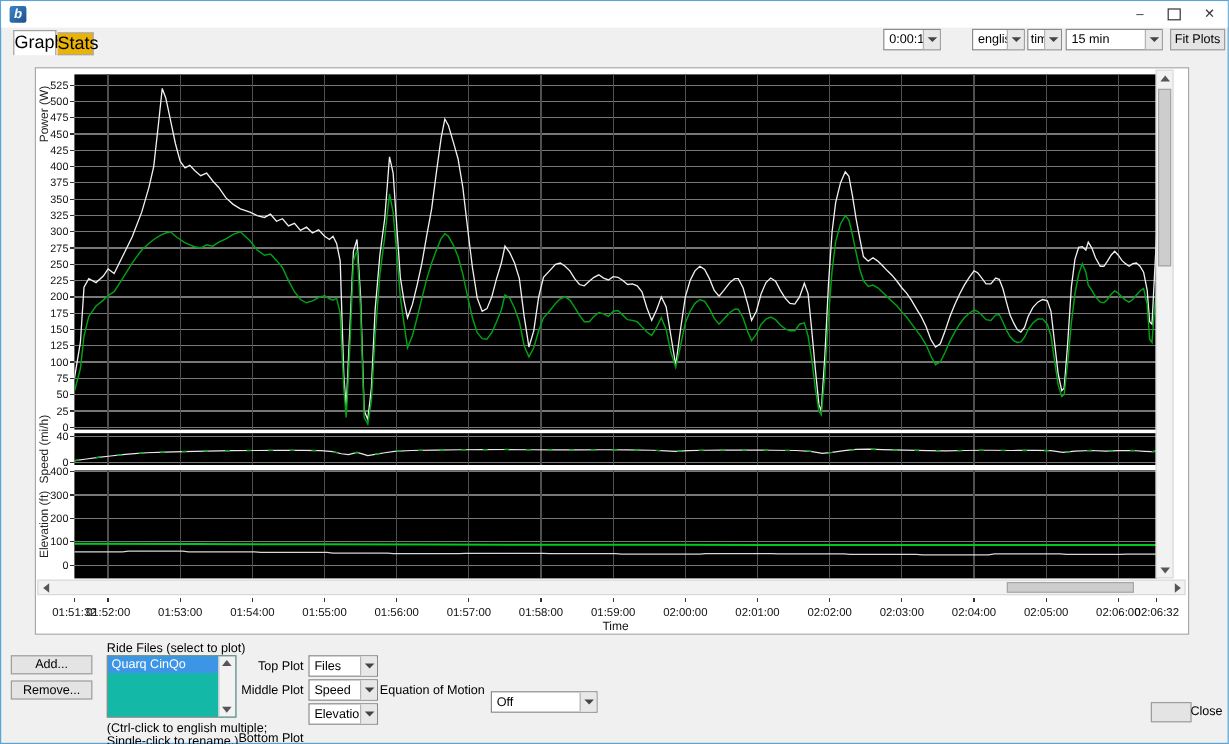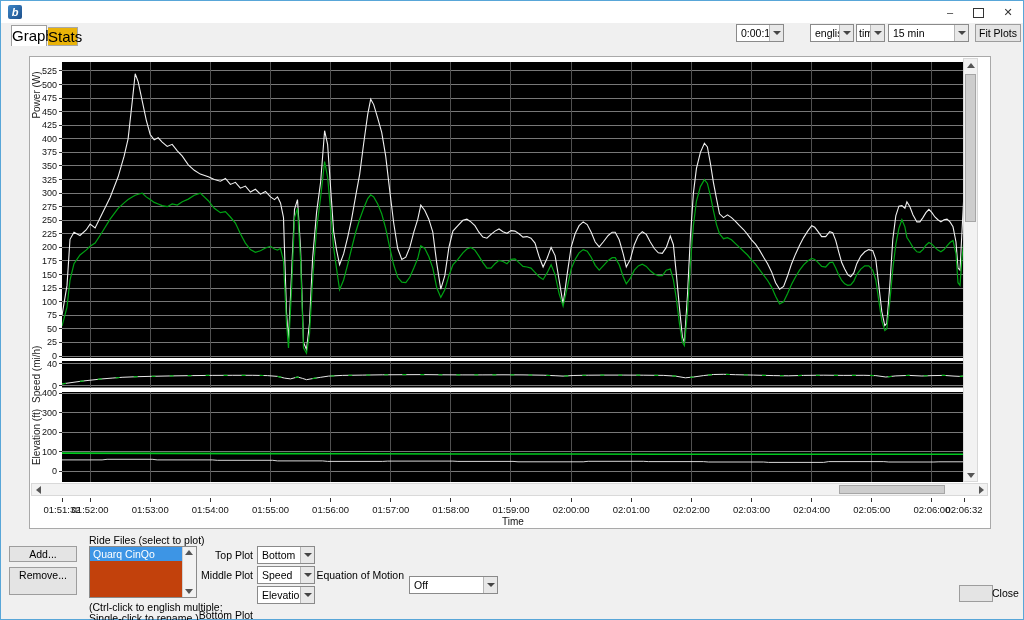--- a/index.html
+++ b/index.html
@@ -34,21 +34,21 @@
   .sb{position:absolute;background:#f2f2f2;border:1px solid #d9d9d9;box-sizing:border-box;}
   .sb-thumb{position:absolute;background:#cdcdcd;border:1px solid #a6a6a6;box-sizing:border-box;}
   .sb-arrow{position:absolute;}
   .tri{width:0;height:0;position:absolute;}
   .tri.up{border-left:4px solid transparent;border-right:4px solid transparent;border-bottom:5px solid #555;}
   .tri.down{border-left:4px solid transparent;border-right:4px solid transparent;border-top:5px solid #555;}
   .tri.left{border-top:4px solid transparent;border-bottom:4px solid transparent;border-right:5px solid #555;}
   .tri.right{border-top:4px solid transparent;border-bottom:4px solid transparent;border-left:5px solid #555;}
   
   .lbl{position:absolute;font-size:10.5px;color:#000;white-space:nowrap;}
-  .listbox{position:absolute;left:88px;top:545px;width:108px;height:52px;background:#c2410c;
+  .listbox{position:absolute;left:88px;top:545px;width:108px;height:52px;background:#14b8a6;
     border:1px solid #8a8a8a;box-sizing:border-box;}
   .list-item-sel{position:absolute;left:0;top:0;right:13px;height:14px;background:#3d95e5;color:#fff;
     font-size:10.5px;line-height:14px;padding-left:3px;}
   .list-sb{position:absolute;right:0;top:0;width:13px;height:100%;background:#f2f2f2;border-left:1px solid #d0d0d0;}
   .hint{position:absolute;font-size:10.5px;color:#000;white-space:nowrap;}
 </style>
 </head>
 <body>
 
 <div class="window">
@@ -302,36 +302,36 @@
     <div class="sb-arrow" style="left:0;top:0;width:13px;height:11px;">
         <i class="tri left" style="left:4px;top:2px;"></i>
       </div>
     <div class="sb-thumb" style="left:807px;top:1px;width:106px;height:9px;"></div>
     <div class="sb-arrow" style="left:942px;top:0;width:13px;height:11px;">
         <i class="tri right" style="left:5px;top:2px;"></i>
       </div>
   </div>
 
   <div class="btn" style="left:8px;top:545px;width:68px;height:16px;line-height:14px;">Add...</div>
-  <div class="btn" style="left:8px;top:566px;width:68px;height:28px;line-height:14px;">Remove...</div>
+  <div class="btn" style="left:8px;top:566px;width:68px;height:16px;line-height:14px;">Remove...</div>
 
   <div class="lbl" style="left:88px;top:533px;">Ride Files (select to plot)</div>
   <div class="listbox">
     <div class="list-item-sel">Quarq CinQo</div>
     <div class="list-sb">
       <i class="tri up" style="left:2px;top:3px;"></i>
       <i class="tri down" style="left:2px;top:42px;"></i>
     </div>
   </div>
   <div class="hint" style="left:88px;top:600px;">(Ctrl-click to english multiple;</div>
   <div class="hint" style="left:88px;top:611px;">Single-click to rename.)</div>
 
   <div class="lbl" style="left:150px;top:548px;width:102px;text-align:right;">Top Plot</div>
   <div class="combo" style="left:256px;top:545px;width:58px;">
-    <span class="val">Bottom</span>
+    <span class="val">Files</span>
     <span class="arrow">
         <i class="tri-down"></i>
       </span>
   </div>
   <div class="lbl" style="left:150px;top:568px;width:102px;text-align:right;">Middle Plot</div>
   <div class="combo" style="left:256px;top:565px;width:58px;">
     <span class="val">Speed</span>
     <span class="arrow">
         <i class="tri-down"></i>
       </span>

